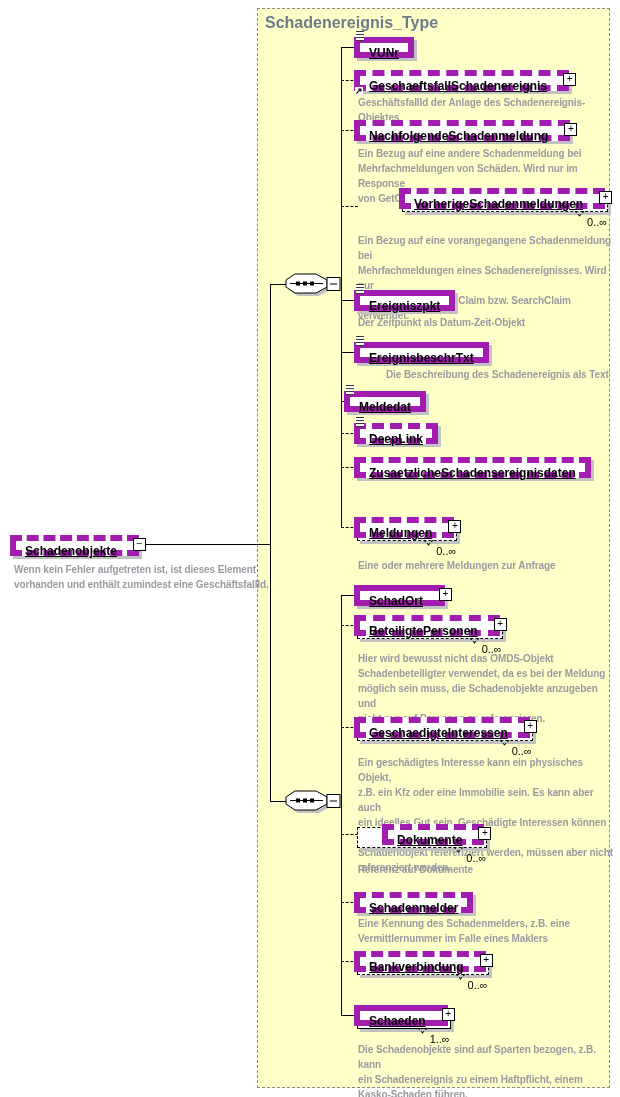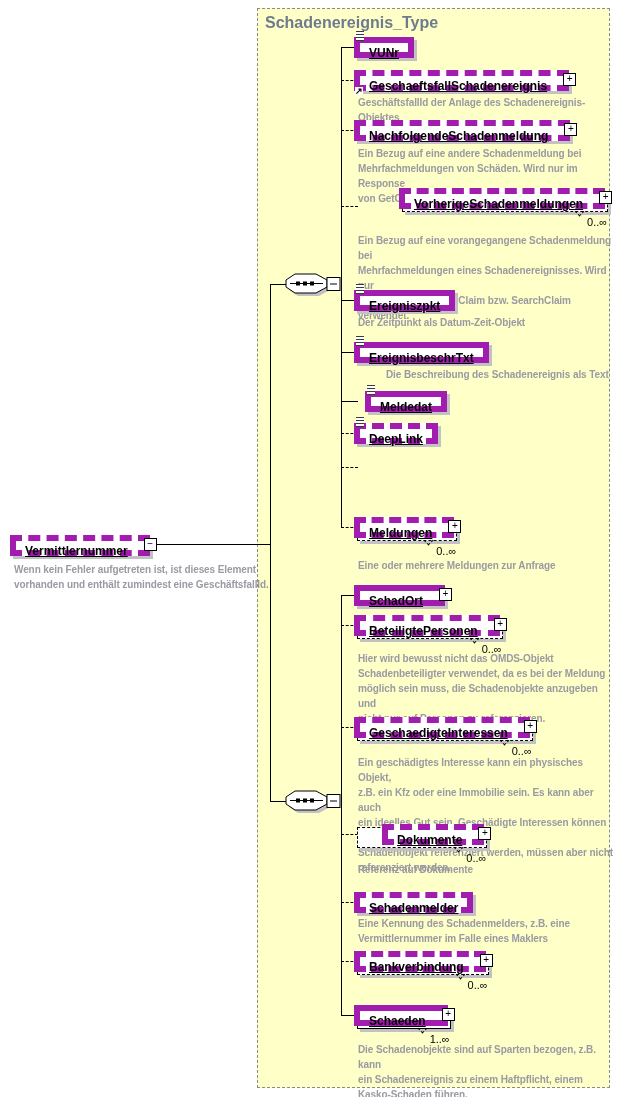--- a/index.html
+++ b/index.html
@@ -89,21 +89,21 @@
     <line x1="7" y1="10.5" x2="40" y2="10.5" stroke="#000"></line>
     <rect x="13" y="8.5" width="4" height="4" fill="#000"></rect>
     <rect x="20" y="8.5" width="4" height="4" fill="#000"></rect>
     <rect x="27" y="8.5" width="4" height="4" fill="#000"></rect>
     <rect x="44" y="4.5" width="13" height="13" fill="#fff" stroke="#000"></rect>
     <line x1="47" y1="11" x2="54" y2="11" stroke="#000"></line>
   </svg>
 
   <div class="nodew" style="left:10px;top:535px;">
     <div class="sh"></div>
-    <div class="node dashed haspad">Vermittlernummer</div>
+    <div class="node dashed haspad">Schadenobjekte</div>
     <div class="expand">−</div>
   </div>
   <div class="anno rootanno" style="top:562px;">Wenn kein Fehler aufgetreten ist, ist dieses Element
 vorhanden und enthält zumindest eine GeschäftsfallId.</div>
 
   <div class="nodew" style="left:354px;top:37px;">
     <div class="sh"></div>
     <div class="node">VUNr</div>
     <div class="tlines"></div>
   </div>
@@ -145,32 +145,36 @@
   </div>
   <div class="anno" style="top:315px;">Der Zeitpunkt als Datum-Zeit-Objekt</div>
 
   <div class="nodew" style="left:354px;top:342px;">
     <div class="sh"></div>
     <div class="node">EreignisbeschrTxt</div>
     <div class="tlines"></div>
   </div>
   <div class="anno" style="top:367px;padding-left:28px;">Die Beschreibung des Schadenereignis als Text</div>
 
-  <div class="nodew" style="left:365px;top:391px;">
+  <div class="nodew" style="left:344px;top:391px;">
     <div class="sh"></div>
     <div class="node">Meldedat</div>
     <div class="tlines"></div>
   </div>
 
   <div class="nodew" style="left:354px;top:423px;">
     <div class="sh"></div>
     <div class="node dashed">DeepLink</div>
     <div class="tlines"></div>
   </div>
 
+  <div class="nodew" style="left:354px;top:457px;">
+    <div class="sh"></div>
+    <div class="node dashed">ZusaetzlicheSchadensereignisdaten</div>
+  </div>
 
   <div class="nodew" style="left:354px;top:517px;">
     <div class="sh2"></div>
     <div class="dup dashed"></div>
     <div class="node dashed haspad">Meldungen</div>
     <div class="expand">+</div>
     <div class="occ-arrow"></div>
     <div class="occ">0..∞</div>
   </div>
   <div class="anno" style="top:558px;">Eine oder mehrere Meldungen zur Anfrage</div>

